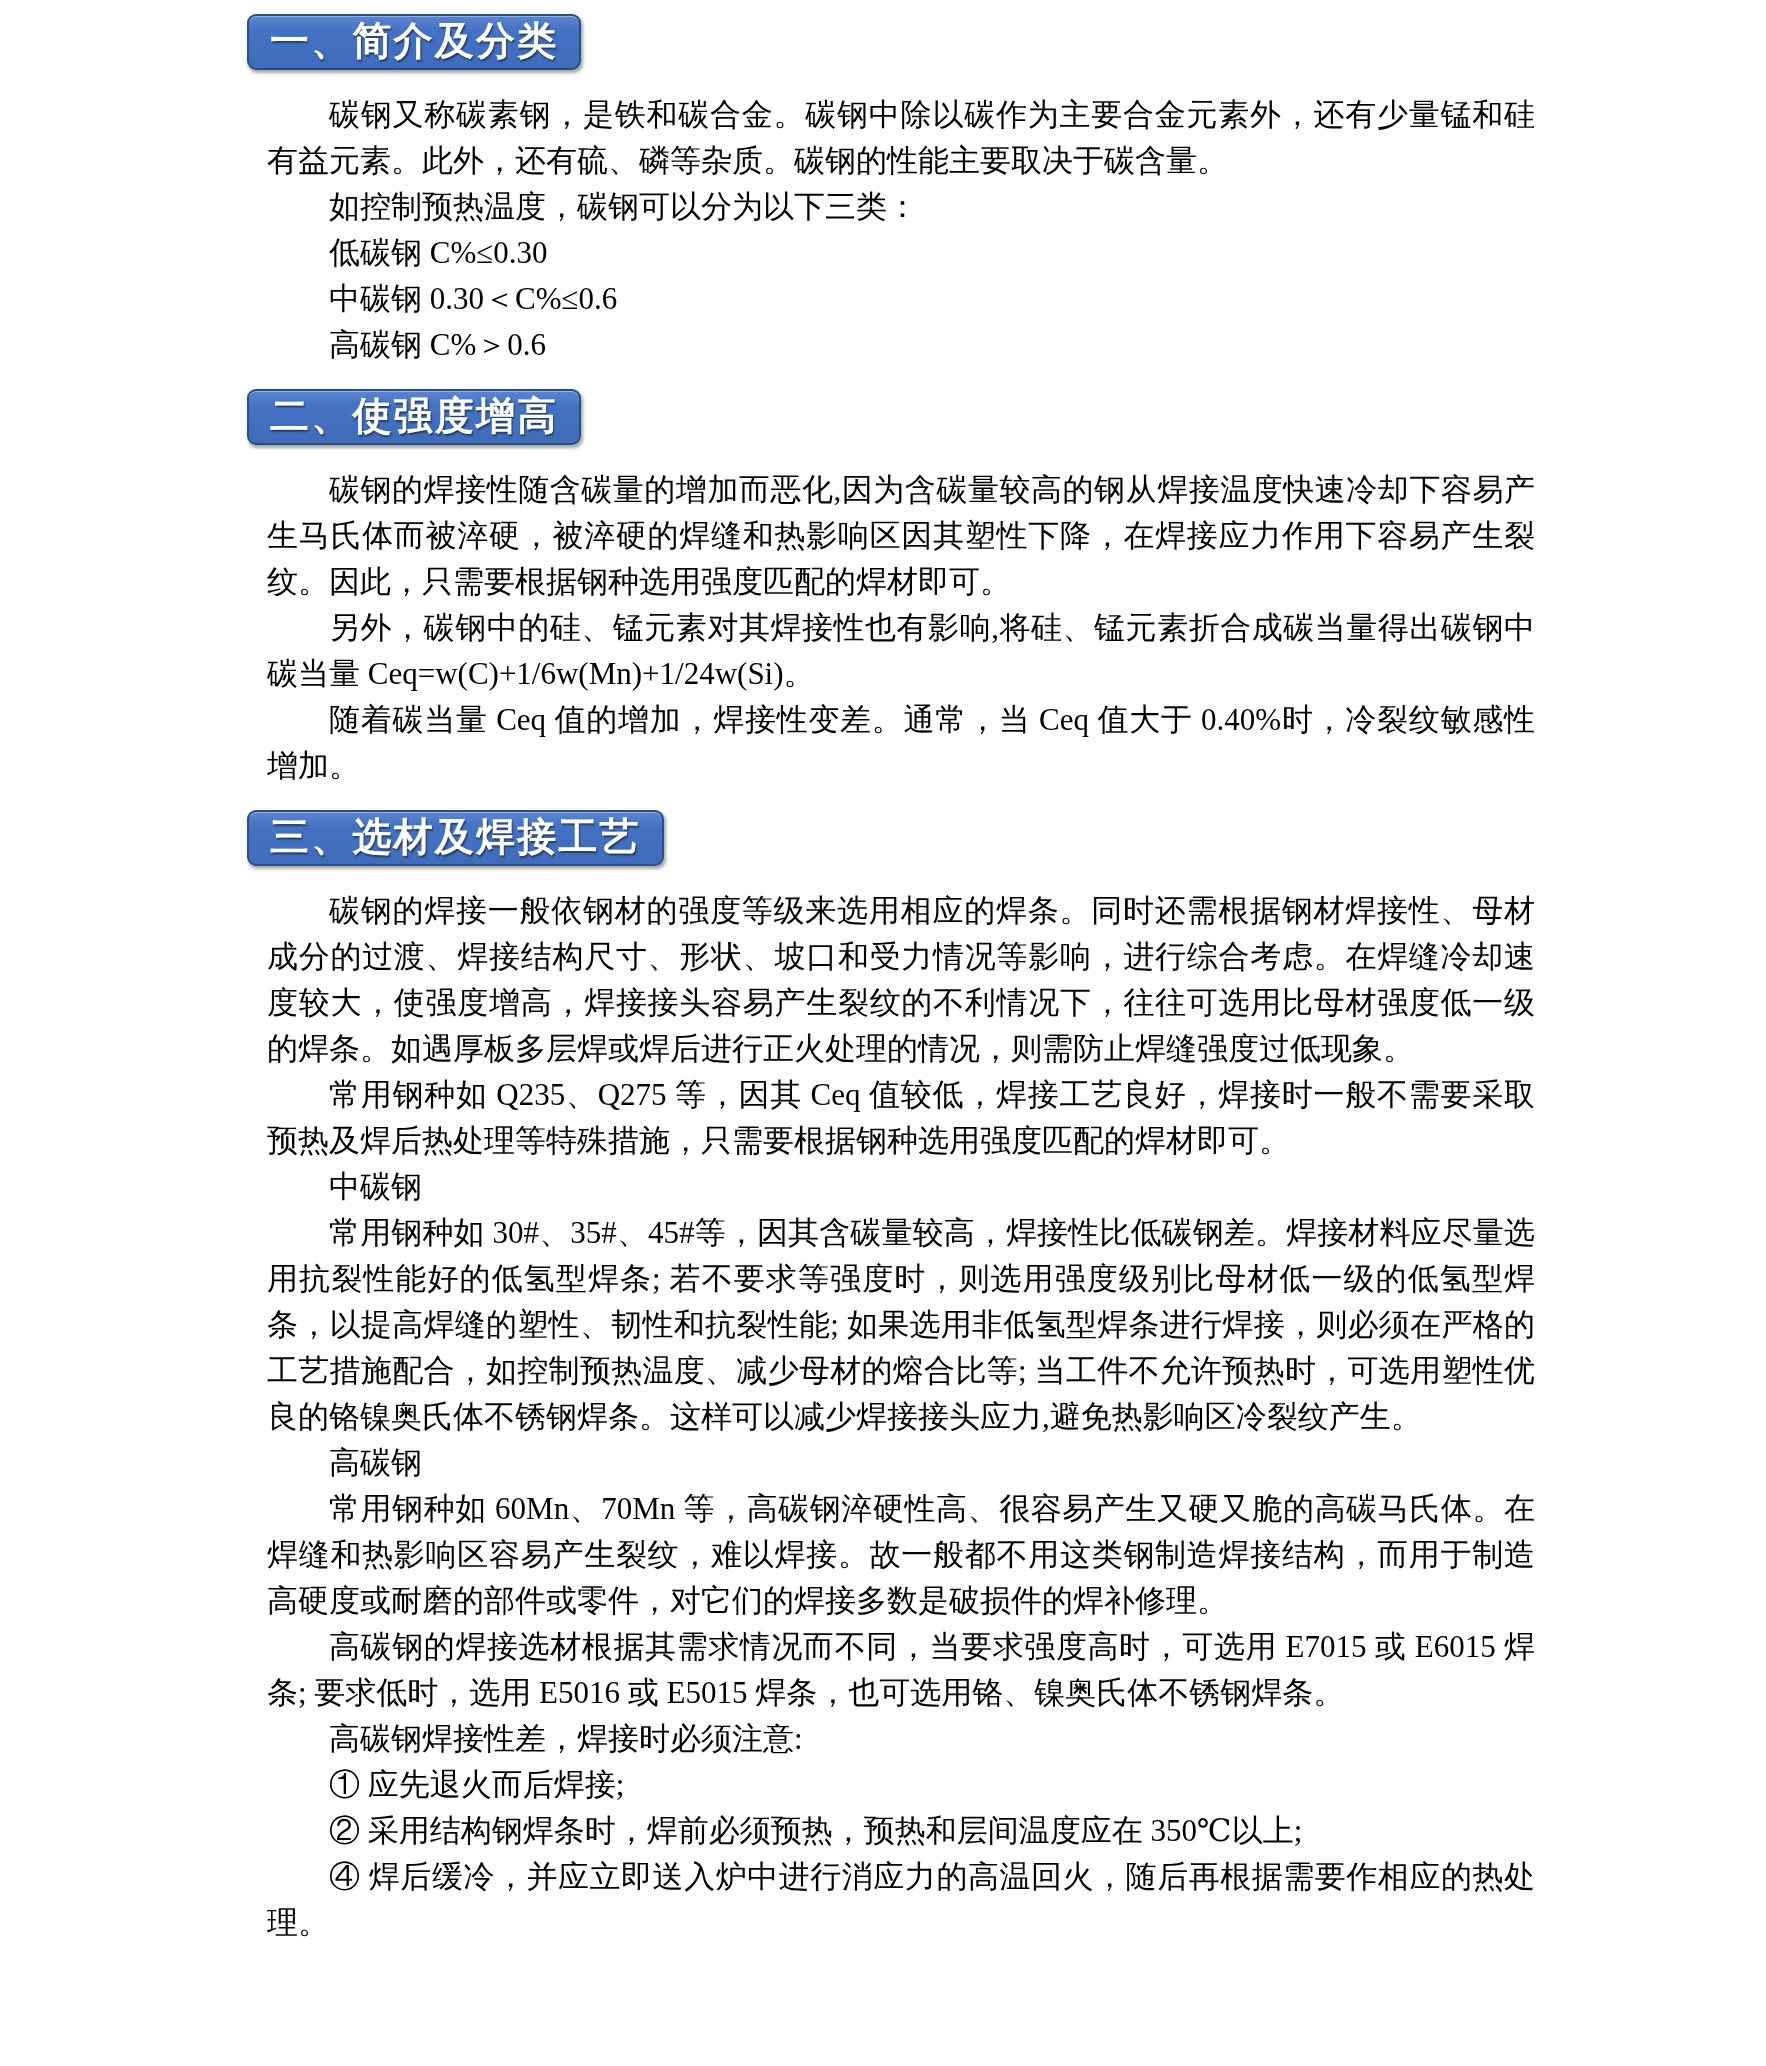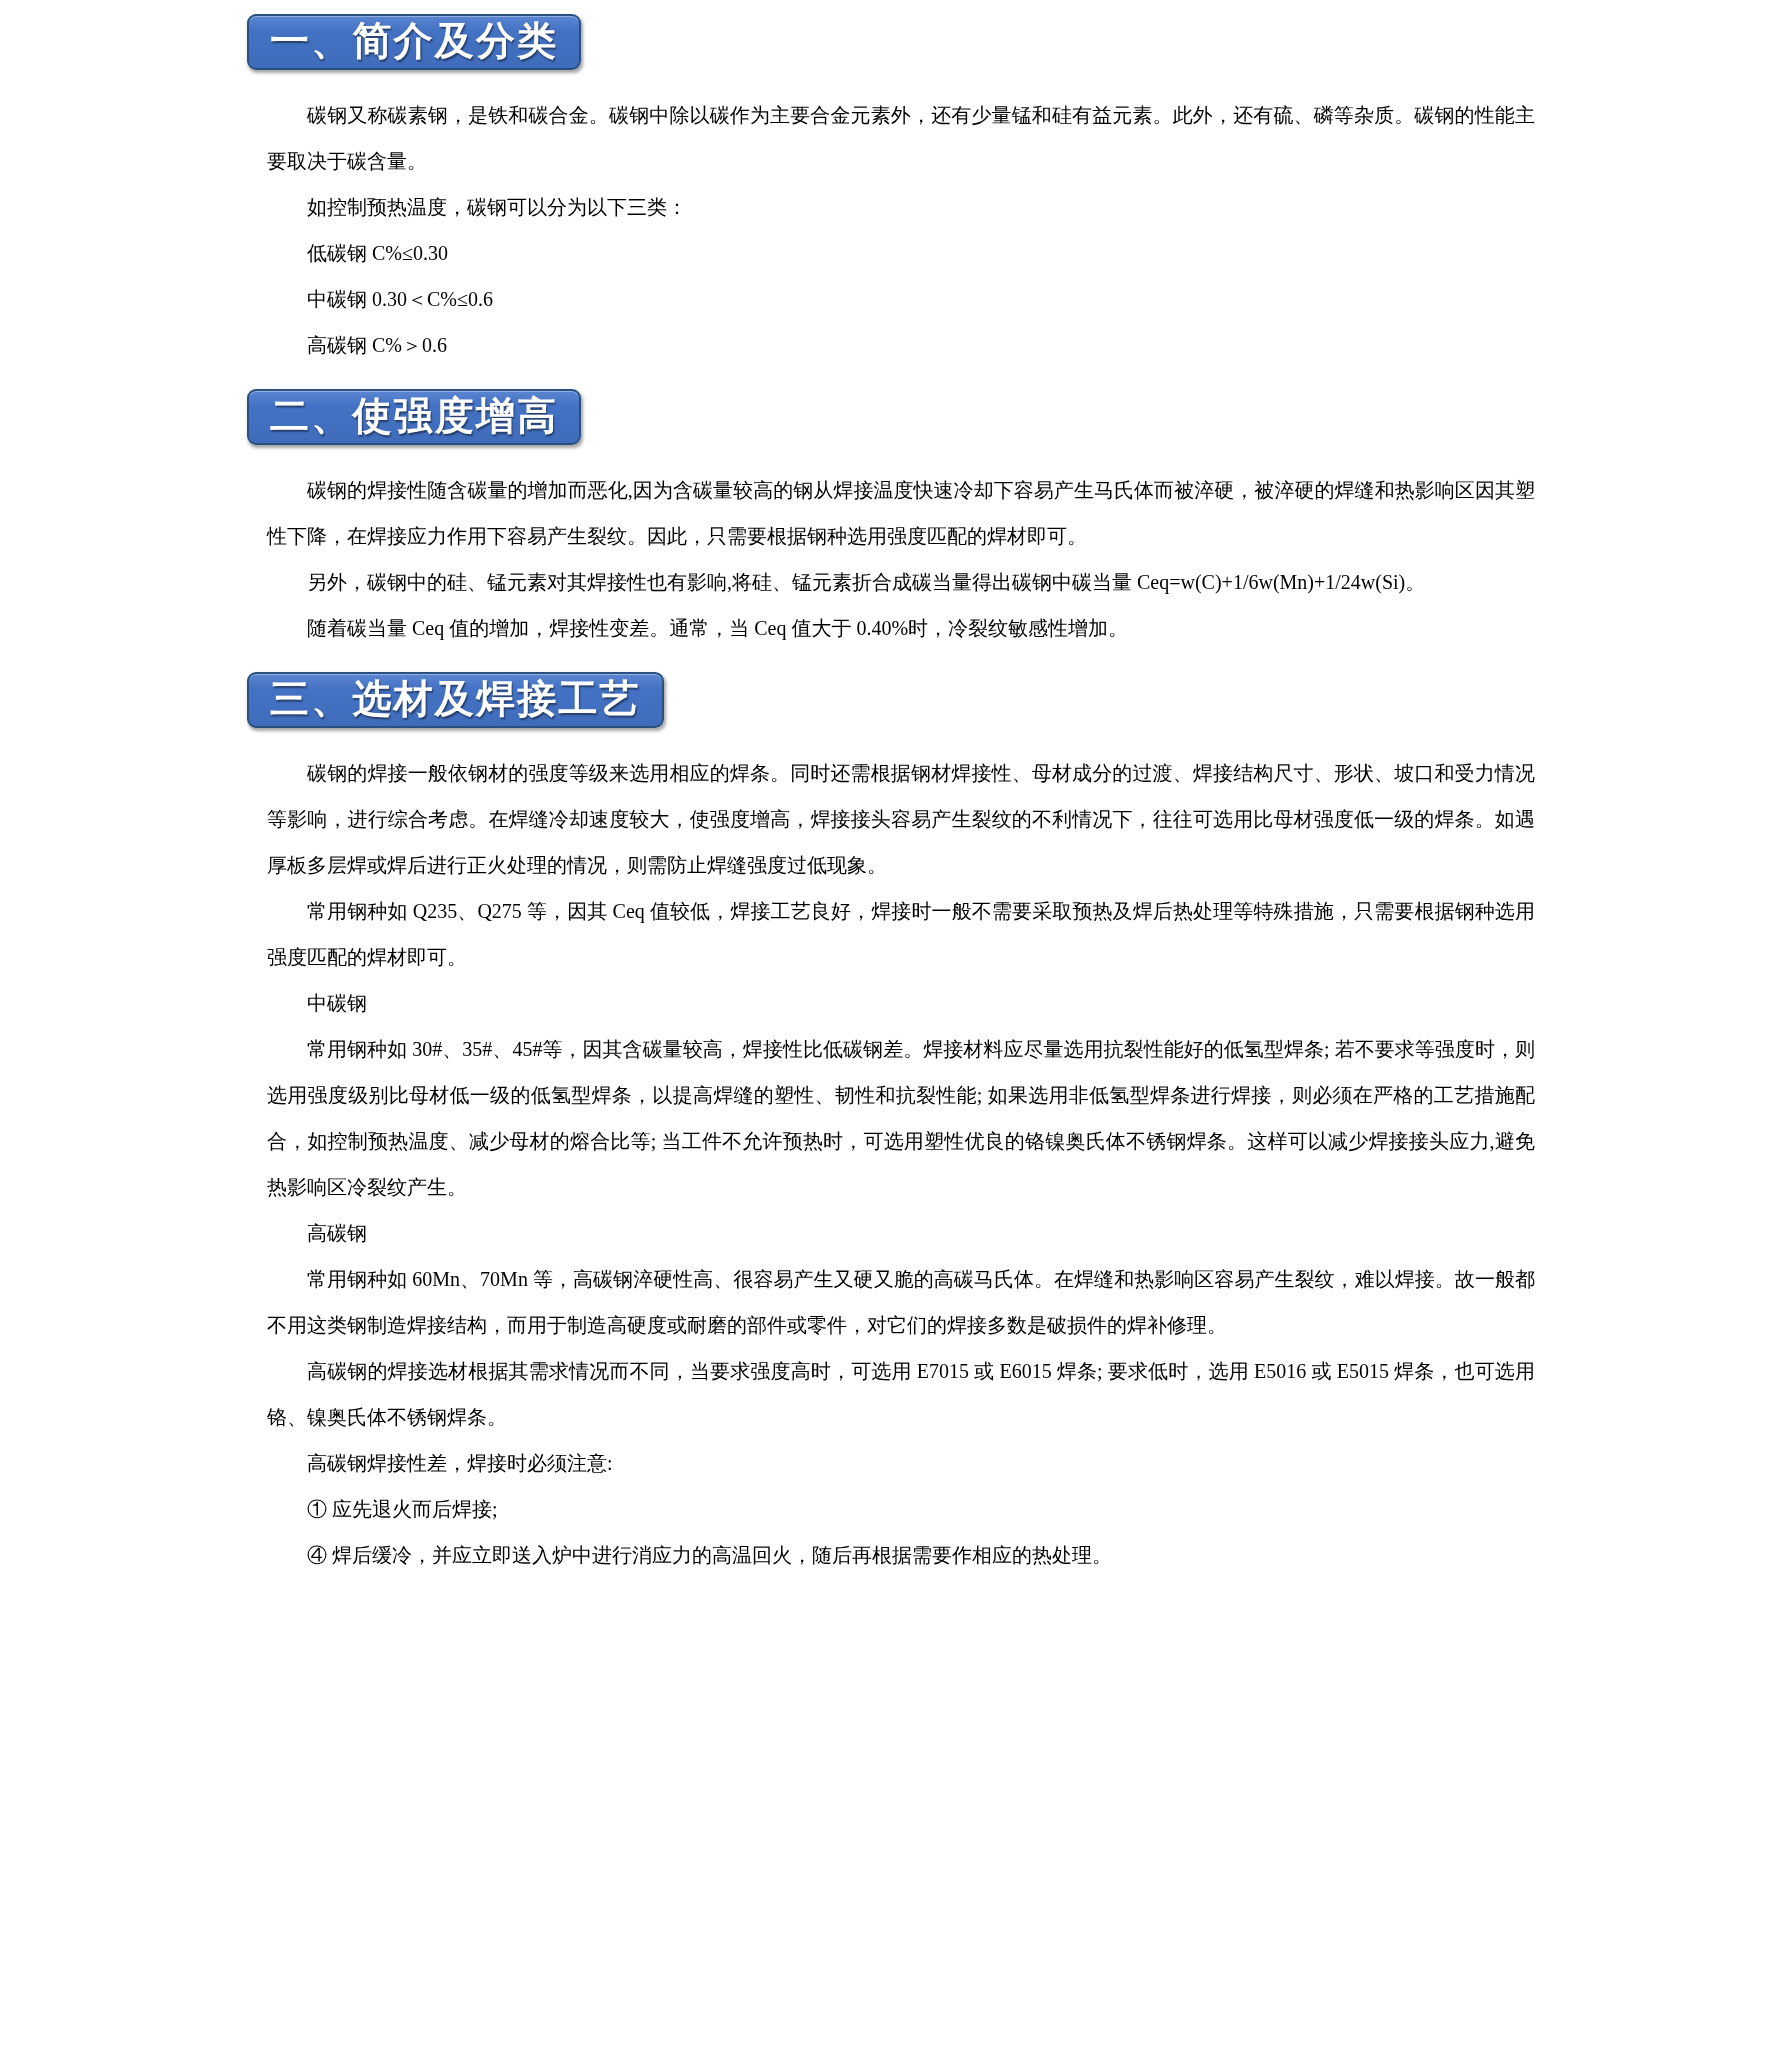--- a/index.html
+++ b/index.html
@@ -38,21 +38,21 @@
     font-size:39px;
     line-height:43px;
     letter-spacing:2.2px;
     text-shadow:1.1px 1.7px 1.7px rgba(0,0,0,0.45);
     white-space:nowrap;
   }
   .body-text{margin:0;}
   .para{
     margin:0;
     width:1268px;
-    font-size:20px;
+    font-size:31px;
     line-height:46px;
     text-align:justify;
     text-indent:2em;
     word-break:break-all;
   }
   .sec3-extra{margin-top:7.8px;}
 </style>
 </head>
 <body>
 
@@ -83,18 +83,19 @@
     <div class="body-text">
       <p class="para">碳钢的焊接一般依钢材的强度等级来选用相应的焊条。同时还需根据钢材焊接性、母材成分的过渡、焊接结构尺寸、形状、坡口和受力情况等影响，进行综合考虑。在焊缝冷却速度较大，使强度增高，焊接接头容易产生裂纹的不利情况下，往往可选用比母材强度低一级的焊条。如遇厚板多层焊或焊后进行正火处理的情况，则需防止焊缝强度过低现象。</p>
       <p class="para">常用钢种如 Q235、Q275 等，因其 Ceq 值较低，焊接工艺良好，焊接时一般不需要采取预热及焊后热处理等特殊措施，只需要根据钢种选用强度匹配的焊材即可。</p>
       <p class="para">中碳钢</p>
       <p class="para">常用钢种如 30#、35#、45#等，因其含碳量较高，焊接性比低碳钢差。焊接材料应尽量选用抗裂性能好的低氢型焊条; 若不要求等强度时，则选用强度级别比母材低一级的低氢型焊条，以提高焊缝的塑性、韧性和抗裂性能; 如果选用非低氢型焊条进行焊接，则必须在严格的工艺措施配合，如控制预热温度、减少母材的熔合比等; 当工件不允许预热时，可选用塑性优良的铬镍奥氏体不锈钢焊条。这样可以减少焊接接头应力,避免热影响区冷裂纹产生。</p>
       <p class="para">高碳钢</p>
       <p class="para">常用钢种如 60Mn、70Mn 等，高碳钢淬硬性高、很容易产生又硬又脆的高碳马氏体。在焊缝和热影响区容易产生裂纹，难以焊接。故一般都不用这类钢制造焊接结构，而用于制造高硬度或耐磨的部件或零件，对它们的焊接多数是破损件的焊补修理。</p>
       <p class="para">高碳钢的焊接选材根据其需求情况而不同，当要求强度高时，可选用 E7015 或 E6015 焊条; 要求低时，选用 E5016 或 E5015 焊条，也可选用铬、镍奥氏体不锈钢焊条。</p>
       <p class="para">高碳钢焊接性差，焊接时必须注意:</p>
       <p class="para">① 应先退火而后焊接;</p>
+      <p class="para">② 采用结构钢焊条时，焊前必须预热，预热和层间温度应在 350℃以上;</p>
       <p class="para">④ 焊后缓冷，并应立即送入炉中进行消应力的高温回火，随后再根据需要作相应的热处理。</p>
     </div>
   </div>
 
 </div>
 
 
 </body></html>

